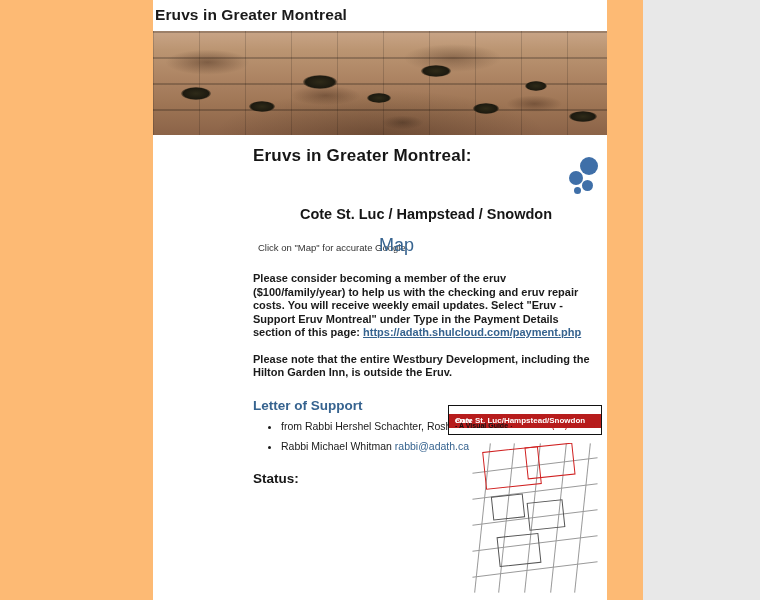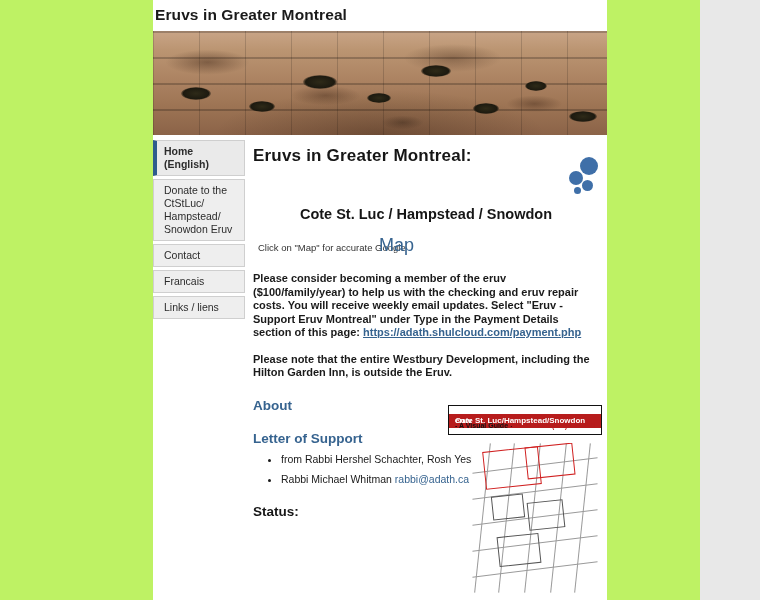--- a/index.html
+++ b/index.html
@@ -3,24 +3,24 @@
 <meta charset="utf-8">
 <style>
   html, body {
     margin: 0;
     padding: 0;
     background: #e8e8e8;
     font-family: "Liberation Sans", sans-serif;
   }
   #page {
     position: relative;
-    width: 700px;
+    width: 643px;
     height: 600px;
     overflow: hidden;
-    background: #bef264;
+    background: #fdba74;
   }
   #content-wrap {
     position: absolute;
     left: 153px;
     top: 0;
     width: 454px;
     height: 600px;
     background: #ffffff;
   }
   .site-title {
@@ -242,27 +242,20 @@
     <i class="shrub" style="left:28px;  top:56px; width:30px; height:13px;"></i>
     <i class="shrub" style="left:96px;  top:70px; width:26px; height:11px;"></i>
     <i class="shrub" style="left:150px; top:44px; width:34px; height:14px;"></i>
     <i class="shrub" style="left:214px; top:62px; width:24px; height:10px;"></i>
     <i class="shrub" style="left:268px; top:34px; width:30px; height:12px;"></i>
     <i class="shrub" style="left:320px; top:72px; width:26px; height:11px;"></i>
     <i class="shrub" style="left:372px; top:50px; width:22px; height:10px;"></i>
     <i class="shrub" style="left:416px; top:80px; width:28px; height:11px;"></i>
   </div>
 
-  <div class="sidebar">
-    <div class="nav-item active">Home (English)</div>
-    <div class="nav-item">Donate to the CtStLuc/ Hampstead/ Snowdon Eruv</div>
-    <div class="nav-item">Contact</div>
-    <div class="nav-item">Francais</div>
-    <div class="nav-item">Links / liens</div>
-  </div>
 
   <div class="blobs">
     <i style="left:14px; top:0px;  width:18px; height:18px;"></i>
     <i style="left:3px;  top:14px; width:14px; height:14px;"></i>
     <i style="left:16px; top:23px; width:11px; height:11px;"></i>
     <i style="left:8px;  top:30px; width:7px;  height:7px;"></i>
   </div>
 
   <div class="main">
     <h1 class="page-title">Eruvs in Greater Montreal:</h1>
@@ -274,21 +267,20 @@
       <a class="map-link">Map</a>
     </div>
 
 
     <div class="para">
       <span>Please consider becoming a member of the eruv ($100/family/year) to help us with the checking and eruv repair costs. You will receive weekly email updates. Select "Eruv - Support Eruv Montreal" under Type in the Payment Details section of this page: </span><a>https://adath.shulcloud.com/payment.php</a>
     </div>
 
     <div class="para">Please note that the entire Westbury Development, including the Hilton Garden Inn, is outside the Eruv.</div>
 
-    <h3 class="section">About</h3>
 
     <h3 class="section">Letter of Support</h3>
     <ul class="bullets">
       <li>from Rabbi Hershel Schachter, Rosh Yeshiva, Yeshiva University</li>
     </ul>
 
     <ul class="bullets">
       <li><span>Rabbi Michael Whitman</span> <a>rabbi@adath.ca</a></li>
     </ul>
 

